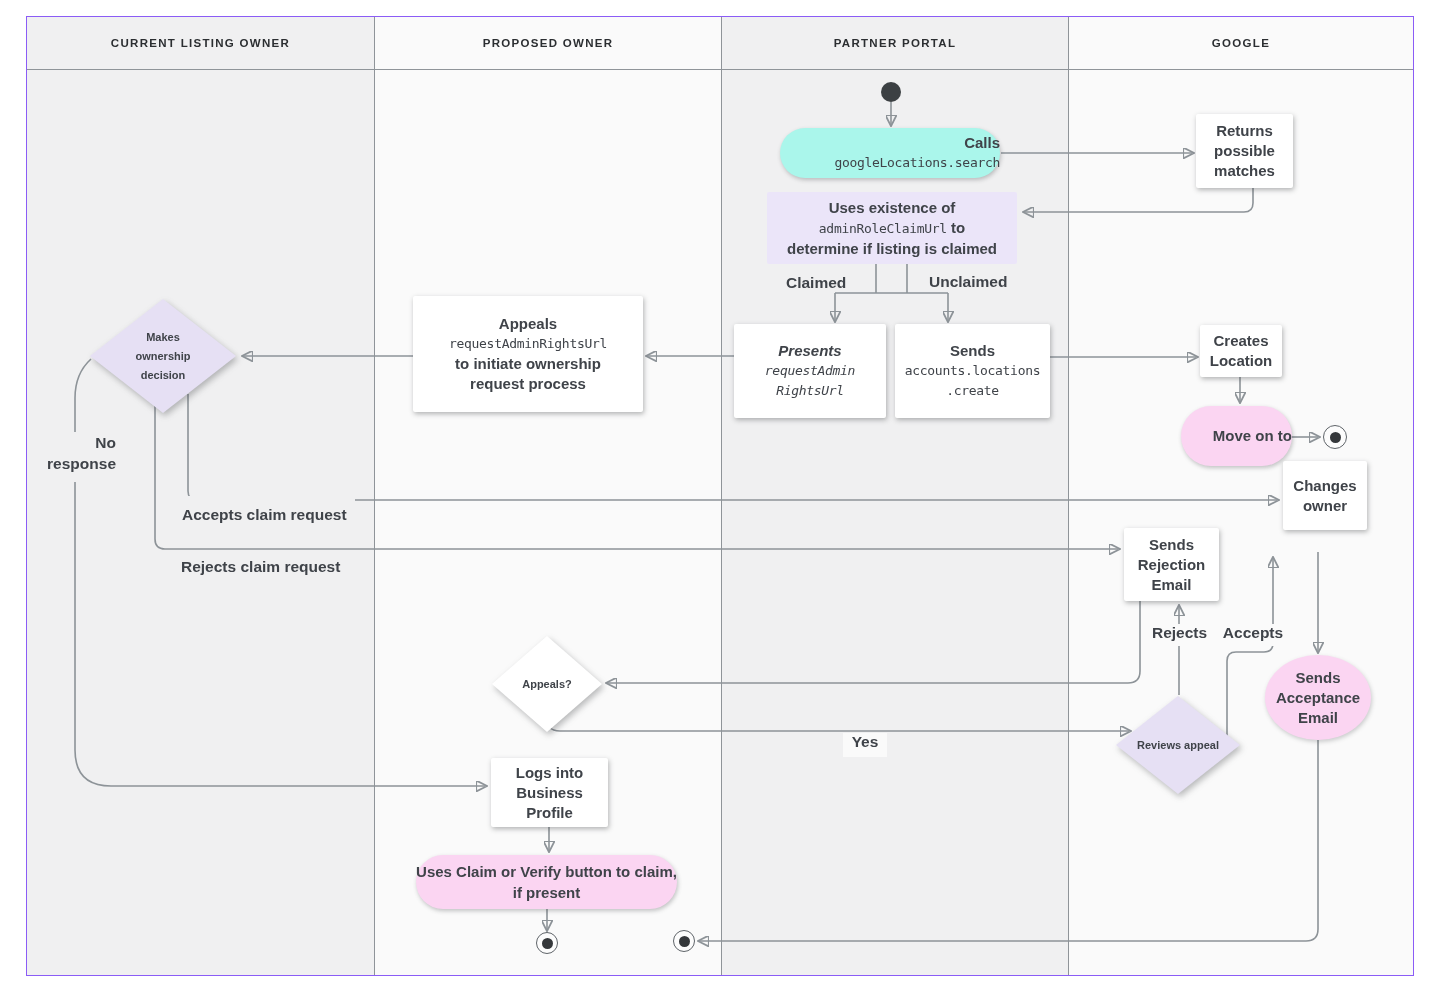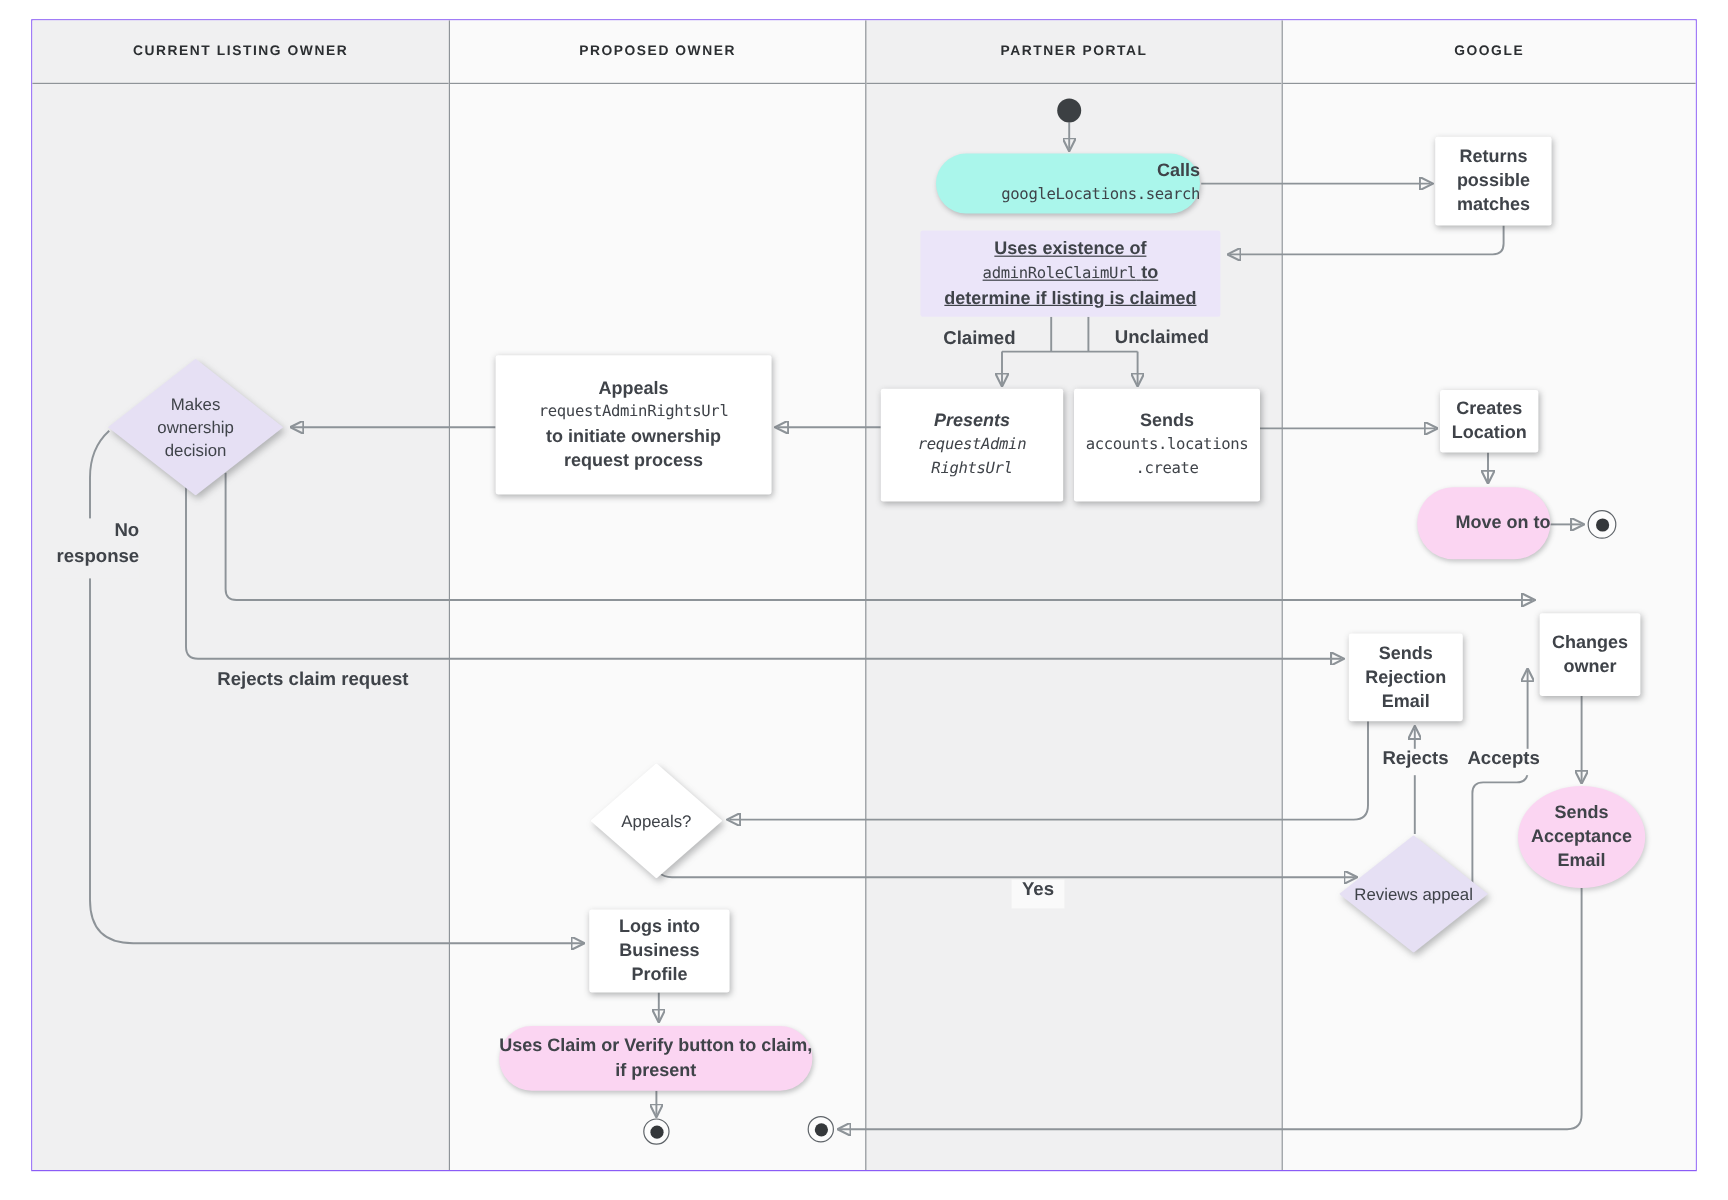--- a/index.html
+++ b/index.html
@@ -33,21 +33,21 @@
   .pill { border-radius:30px; box-shadow:1px 2px 4px rgba(60,64,67,.30);align-items:flex-end; }
   .teal { background:#aaf6eb; }
   .pink { background:#fbd5f2; }
   .note { background:#ebe5f9; border-radius:2px; }
   .ellipse { background:#fbd5f2; border-radius:50%;
              box-shadow:1px 2px 4px rgba(60,64,67,.25); }
   .dwrap { position:absolute; z-index:3; filter:drop-shadow(2px 3px 3px rgba(60,64,67,.35)); }
   .diamond { width:100%; height:100%;
              clip-path:polygon(50% 0, 100% 50%, 50% 100%, 0 50%);
              display:flex; align-items:center; justify-content:center;
-             text-align:center; font-size:14px; font-weight:normal;
+             text-align:center; font-size:11px; font-weight:bold;
              line-height:19px; color:#3f4349; }
   .diamond.lav { background:#e6e0f4; }
   .diamond.wht { background:#ffffff; }
   .code { font-family:"DejaVu Sans Mono", monospace; font-weight:normal;
           font-size:13px; letter-spacing:-0.3px; }
   .elabel { position:absolute; z-index:4; font-size:15.5px; font-weight:bold;
             color:#3f4349; white-space:nowrap; }
   .elabel.patch-gray { background:#f0f0f1; }
   .elabel.patch-white { background:#fafafa; }
   .startdot { position:absolute; z-index:3; width:20px; height:20px;
@@ -118,21 +118,21 @@
     </div>
   <div class="enddot" style="left:536px; top:932px; width:22px; height:22px;">
       <div class="core"></div>
     </div>
 
   <div class="node pill teal" style="left:780px; top:128px; width:220px; height:50px;">
     <div>Calls</div>
     <div class="code">googleLocations.search</div>
   </div>
 
-  <div class="node note" style="left:767px; top:192px; width:250px; height:72px;text-decoration:underline;">
+  <div class="node note" style="left:767px; top:192px; width:250px; height:72px;">
     <div>Uses existence of</div>
     <div><span class="code">adminRoleClaimUrl</span> <span>to</span></div>
     <div>determine if listing is claimed</div>
   </div>
 
   <div class="node box" style="left:734px; top:324px; width:152px; height:94px;font-style:italic;">
     <div>Presents</div>
     <div class="code">requestAdmin</div>
     <div class="code">RightsUrl</div>
   </div>
@@ -148,21 +148,21 @@
   </div>
 
   <div class="node box" style="left:1200px; top:325px; width:82px; height:52px;">
     <div>Creates Location</div>
   </div>
 
   <div class="node pill pink" style="left:1181px; top:406px; width:111px; height:60px;">
     <div>Move on to</div>
   </div>
 
-  <div class="node box" style="left:1283px; top:511px; width:84px; height:69px;">
+  <div class="node box" style="left:1283px; top:461px; width:84px; height:69px;">
     <div>Changes owner</div>
   </div>
 
   <div class="node box" style="left:1124px; top:528px; width:95px; height:73px;">
     <div>Sends Rejection Email</div>
   </div>
 
   <div class="node ellipse" style="left:1265px; top:655px; width:106px; height:85px;">
     <div>Sends Acceptance Email</div>
   </div>
@@ -196,18 +196,19 @@
 
   <div class="dwrap" style="left:90px; top:299px; width:146px; height:114px;">
     <div class="diamond lav">
         <div style="width:90px;">Makes ownership decision</div>
       </div>
   </div>
 
   <div class="elabel" style="left:786px; top:274px;">Claimed</div>
   <div class="elabel" style="left:929px; top:273px;">Unclaimed</div>
   <div class="elabel patch-gray" style="left:36px; top:432px; width:80px; height:50px; white-space:normal; text-align:right; line-height:21px;">No response</div>
+  <div class="elabel patch-gray" style="left:180px; top:496px; width:175px; height:42px; padding-top:10px; padding-left:2px;">Accepts claim request</div>
   <div class="elabel patch-gray" style="left:178px; top:557px; padding:1px 3px;">Rejects claim request</div>
   <div class="elabel patch-white" style="left:1152px; top:624px; width:62px; height:22px; text-align:left;">Rejects</div>
   <div class="elabel patch-white" style="left:1219px; top:624px; width:68px; height:22px; text-align:center;">Accepts</div>
   <div class="elabel patch-white" style="left:843px; top:733px; width:44px; height:24px; text-align:center;">Yes</div>
 
 </div>
 
 </body></html>

